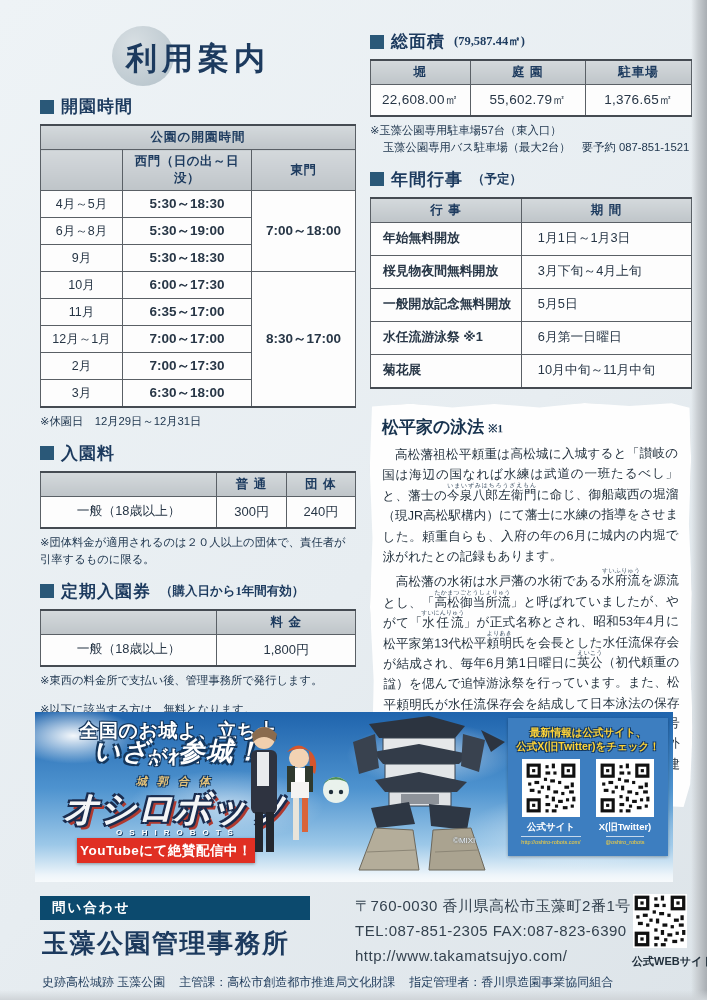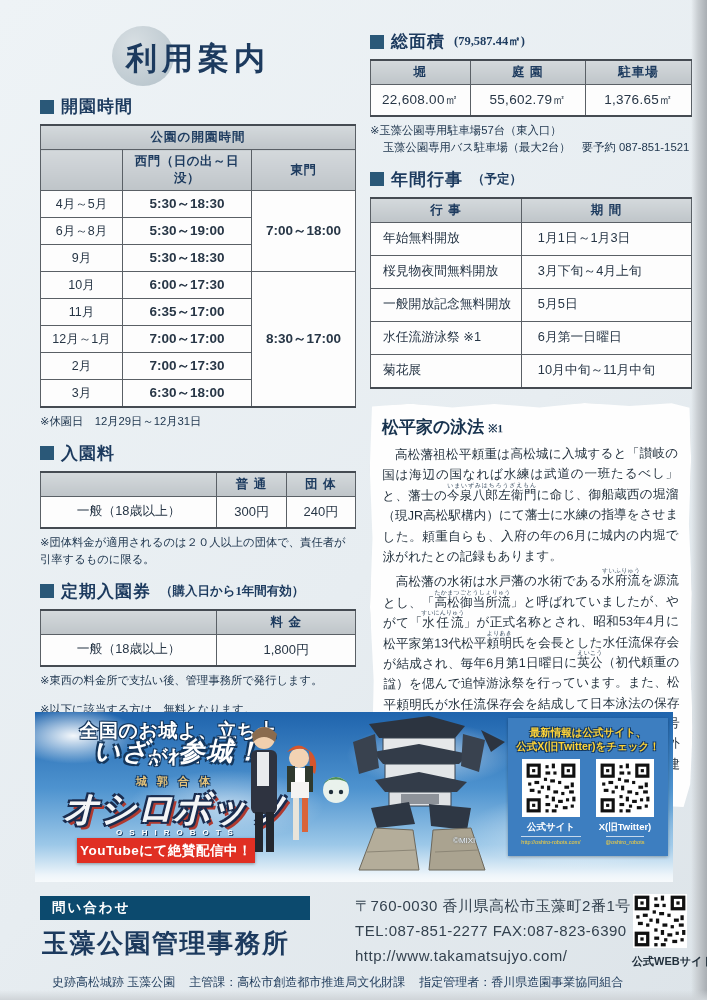--- a/index.html
+++ b/index.html
@@ -49,21 +49,21 @@
   .sec{margin-bottom:12px;}
   .t-fee .lbl{text-align:center;font-size:12.8px;}
   .t-fee td{height:22px;border-radius:7px;}
   .free-list{margin:4px 0 0 0;padding:0;list-style:none;font-size:11.3px;line-height:1.5;color:#20374f;}
   .free-list li{padding-left:1.6em;text-indent:-1.6em;margin-top:1px;}
   .free-note{font-size:11.3px;color:#20374f;margin:1px 0 0 0;padding-left:1.6em;}
 
   .t-area th{font-size:12.5px;}
   .t-area td{font-size:13.5px;height:22px;letter-spacing:0.3px;}
   .t-events td{height:24px;font-size:12.8px;}
-  .t-events .c-ev{width:47%;text-align:left;padding-left:12px;}
+  .t-events .c-ev{width:47%;text-align:left;padding-left:12px;font-weight:bold;}
   .t-events .c-pd{text-align:left;padding-left:16px;}
 
   
   .swim-box{margin-top:14px;background:#fefefe;padding:12px 13px 14px 13px;
     box-shadow:1px 2px 5px rgba(40,60,80,.25);transform:rotate(-.35deg);
     clip-path:polygon(1% .6%,13% 0%,26% 1%,39% .2%,53% 1.1%,67% .1%,81% .9%,94% .3%,99.6% 1.4%,
       100% 14%,99.2% 30%,100% 47%,99.3% 63%,100% 80%,99.1% 94%,97% 99.6%,84% 99%,70% 100%,
       55% 99.2%,40% 100%,26% 99.1%,13% 99.8%,2% 99%,.4% 85%,1% 68%,0% 50%,.9% 33%,.2% 16%);}
   .swim-title{font-family:"Liberation Serif","DejaVu Serif",serif;
     font-size:17px;font-weight:bold;color:#17324e;margin:0 0 6px 0;}
@@ -81,21 +81,21 @@
       radial-gradient(ellipse 160px 55px at 85% 70%,rgba(255,255,255,.5),rgba(255,255,255,0) 70%),
       linear-gradient(180deg,#1f64ad 0%,#4e93cf 45%,#9cc8e8 78%,#eef5fa 96%,#f7fafc 100%);}
   .ad-catch1{position:absolute;left:38px;top:6px;width:210px;text-align:center;
     font-size:19px;font-weight:bold;color:#fff;letter-spacing:.5px;
     text-shadow:1px 1px 0 #14365c,-1px 1px 0 #14365c,1px -1px 0 #14365c,-1px -1px 0 #14365c;}
   .ad-catch2{position:absolute;left:38px;top:22px;width:210px;text-align:center;
     font-size:26px;font-weight:bold;font-style:italic;color:#fff;letter-spacing:2px;
     text-shadow:2px 2px 0 #14365c,-2px 2px 0 #14365c,2px -2px 0 #14365c,-2px -2px 0 #14365c;}
   .ad-brand-small{position:absolute;left:38px;top:62px;width:210px;text-align:center;
     font-size:11px;font-weight:bold;color:#e3c27a;letter-spacing:10px;
-    text-shadow:1px 1px 0 #14365c,-1px 1px 0 #14365c,1px -1px 0 #14365c,-1px -1px 0 #14365c;}
+    text-shadow:1px 1px 0 #14365c,-1px 1px 0 #14365c,1px -1px 0 #14365c,-1px -1px 0 #14365c;font-style:italic;}
   .ad-logo{position:absolute;left:8px;top:72px;width:260px;text-align:center;
     font-size:37px;font-weight:bold;font-style:italic;letter-spacing:-1px;
     color:#f3f5f7;
     text-shadow:2px 2px 0 #1a2c4e,-2px 2px 0 #1a2c4e,2px -2px 0 #1a2c4e,-2px -2px 0 #1a2c4e,4px 4px 0 #b03a30;}
   .ad-logo-sub{position:absolute;left:38px;top:116px;width:210px;text-align:center;
     font-size:8px;font-weight:bold;color:#fff;letter-spacing:7px;
     text-shadow:1px 1px 0 #14365c;}
   .ad-youtube{position:absolute;left:42px;top:126px;width:178px;height:25px;
     background:#e02f23;color:#fff;font-size:13.5px;font-weight:bold;
     display:flex;align-items:center;justify-content:center;letter-spacing:.5px;
@@ -122,21 +122,21 @@
     color:#fff;font-size:13.5px;font-weight:bold;display:flex;align-items:center;
     padding-left:12px;box-sizing:border-box;letter-spacing:2px;}
   .contact-office{position:absolute;left:2px;top:30px;font-size:26px;font-weight:bold;
     color:#1c3a5e;letter-spacing:1.5px;white-space:nowrap;}
   .contact-lines{position:absolute;left:315px;top:-3px;font-size:15px;color:#33414e;
     line-height:1.68;letter-spacing:.5px;white-space:nowrap;}
   .contact-qr{position:absolute;left:592px;top:-2px;width:56px;text-align:center;}
   .contact-qr .qrsvg{width:54px;height:54px;background:#fff;}
   .contact-qr-label{font-size:11px;font-weight:bold;color:#22303c;margin-top:2px;white-space:nowrap;}
 
-  .footer-line{position:absolute;left:52px;top:974px;width:640px;font-size:12px;
+  .footer-line{position:absolute;left:42px;top:974px;width:640px;font-size:12px;
     color:#1e3a5a;display:flex;gap:14px;white-space:nowrap;}
 </style>
 </head>
 <body>
 
 <svg width="0" height="0" style="position:absolute">
   <defs>
     <symbol id="qr" viewBox="0 0 33 33">
       <rect width="33" height="33" fill="#fff"></rect>
       <g fill="#111">
@@ -457,21 +457,21 @@
       </div>
     </div>
   </div>
 </div>
 
 <div class="contact">
   <div class="contact-bar">問い合わせ</div>
   <div class="contact-office">玉藻公園管理事務所</div>
   <div class="contact-lines">
     <div>〒760-0030 香川県高松市玉藻町2番1号</div>
-    <div>TEL:087-851-2277  FAX:087-823-6390</div>
+    <div>TEL:087-851-2305  FAX:087-823-6390</div>
     <div>http://www.takamatsujyo.com/</div>
   </div>
   <div class="contact-qr">
     <svg class="qrsvg" viewBox="0 0 33 33">
         <use href="#qr"></use>
       </svg>
     <div class="contact-qr-label">公式WEBサイト</div>
   </div>
 </div>
 

